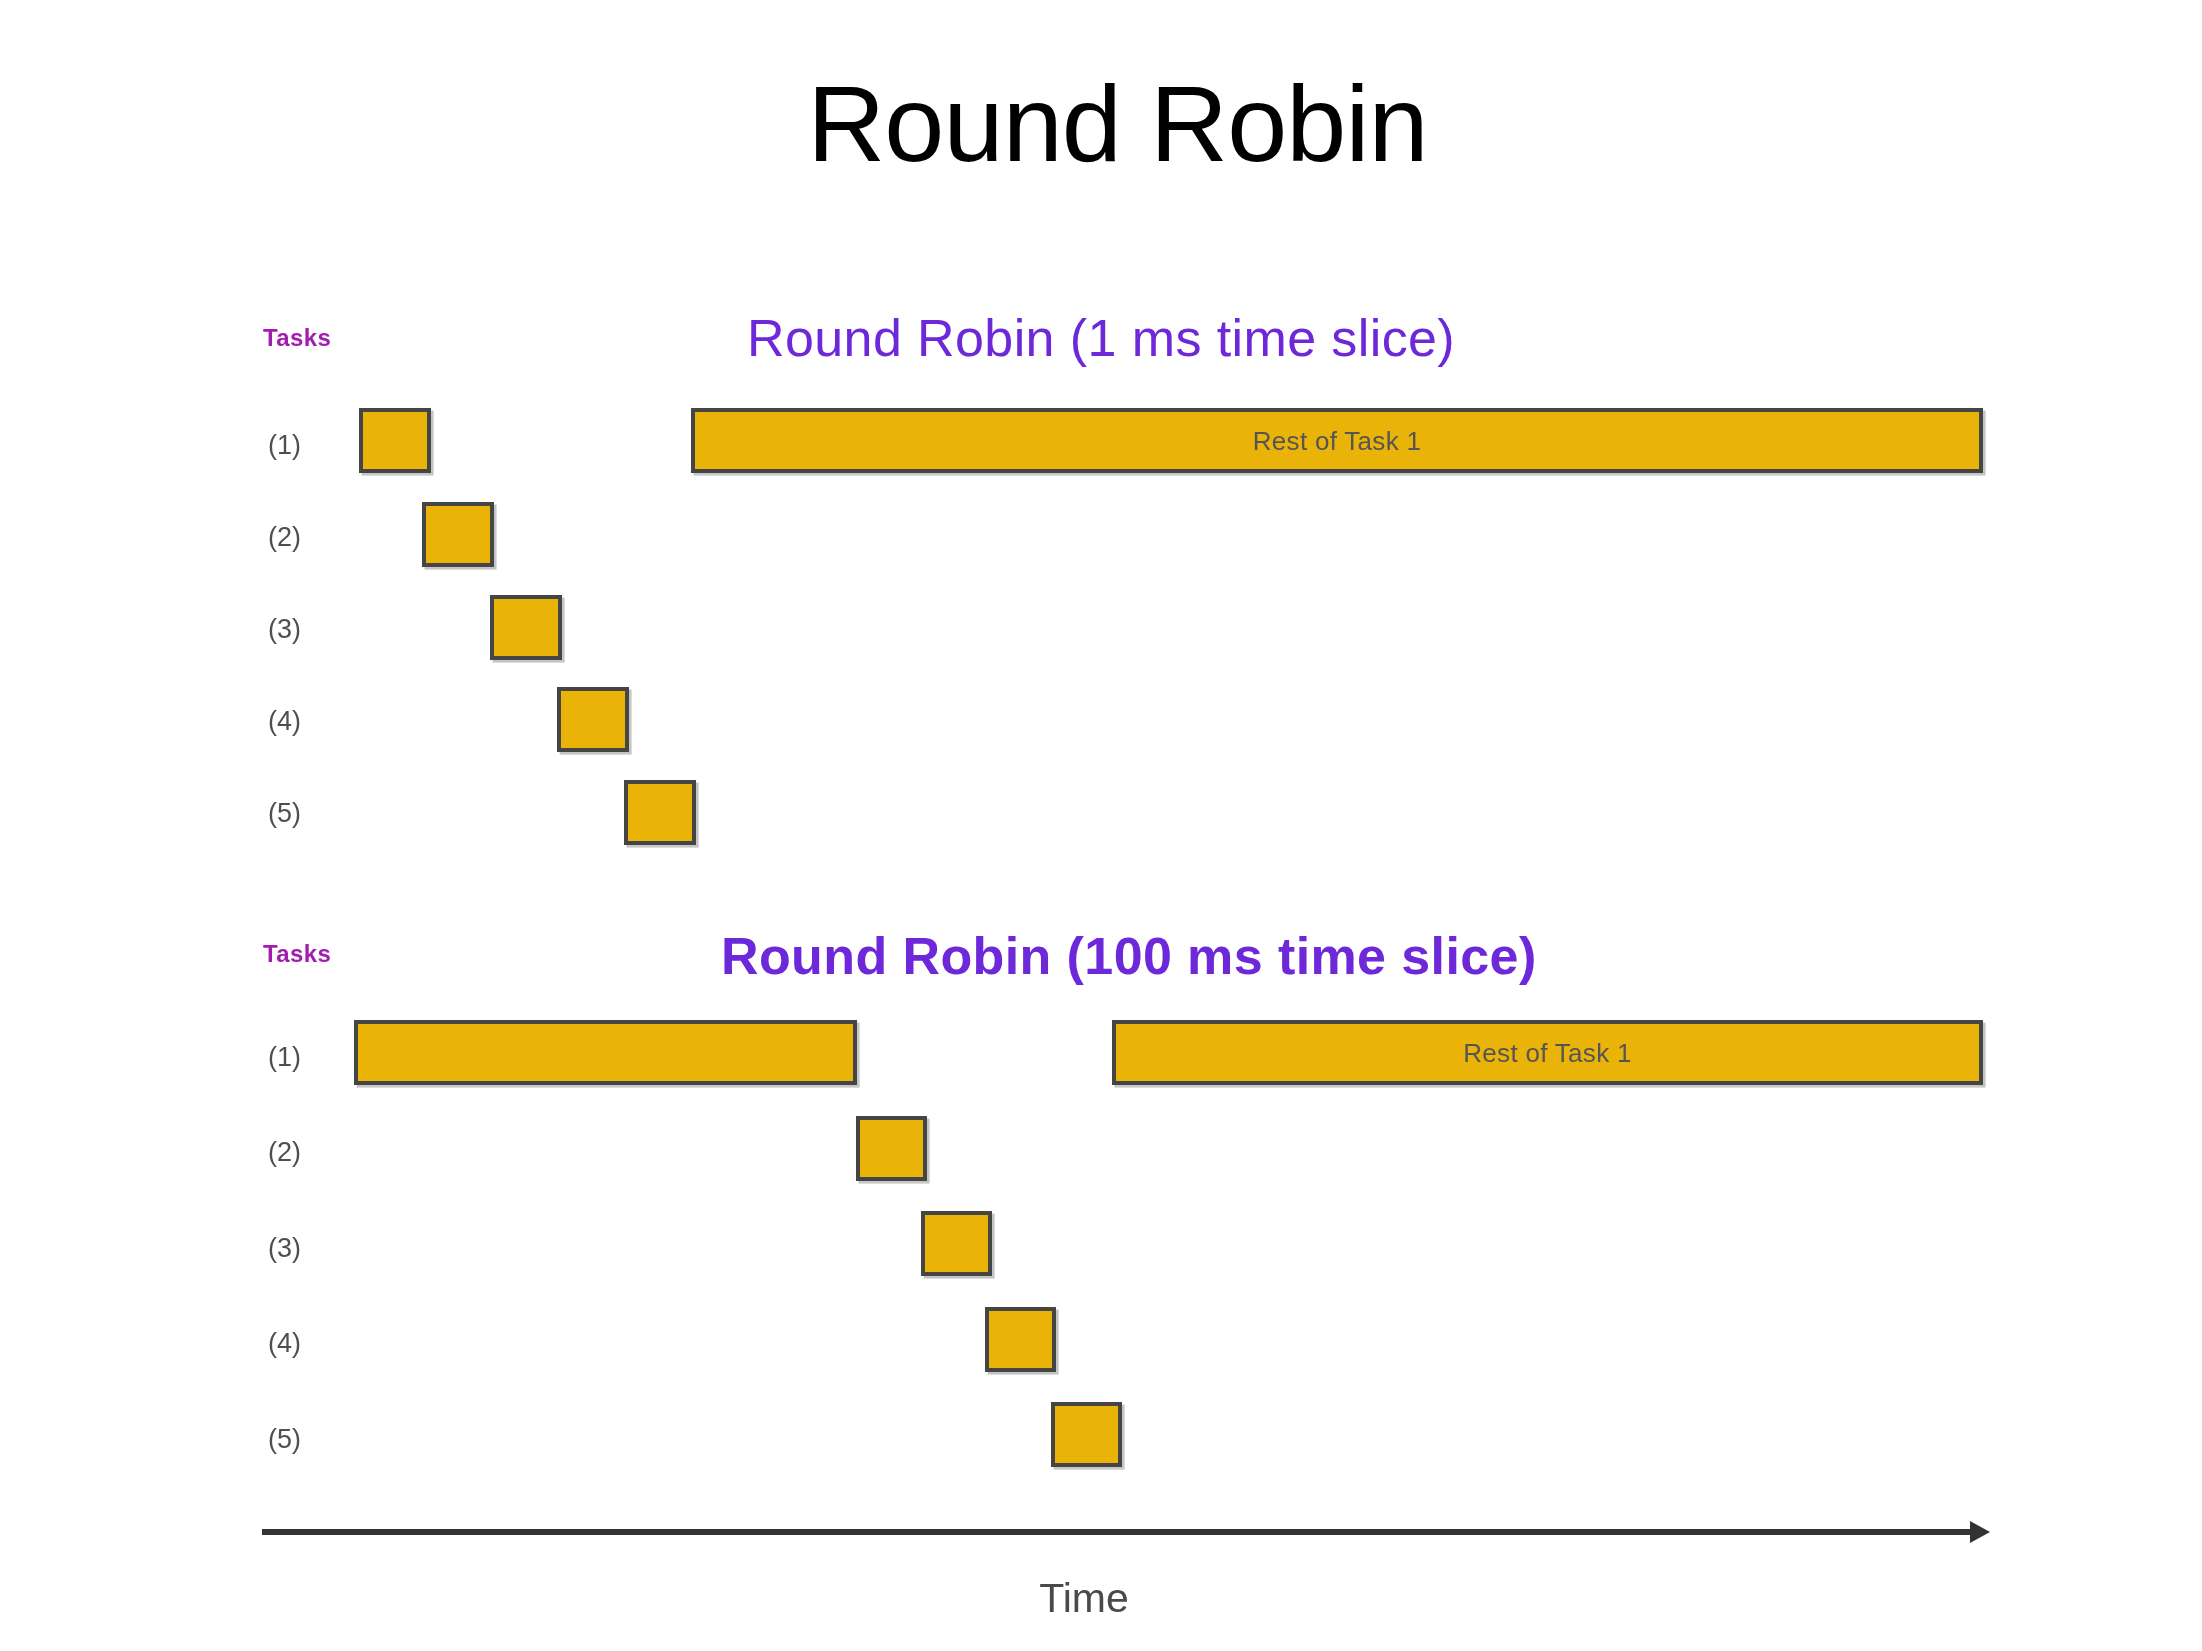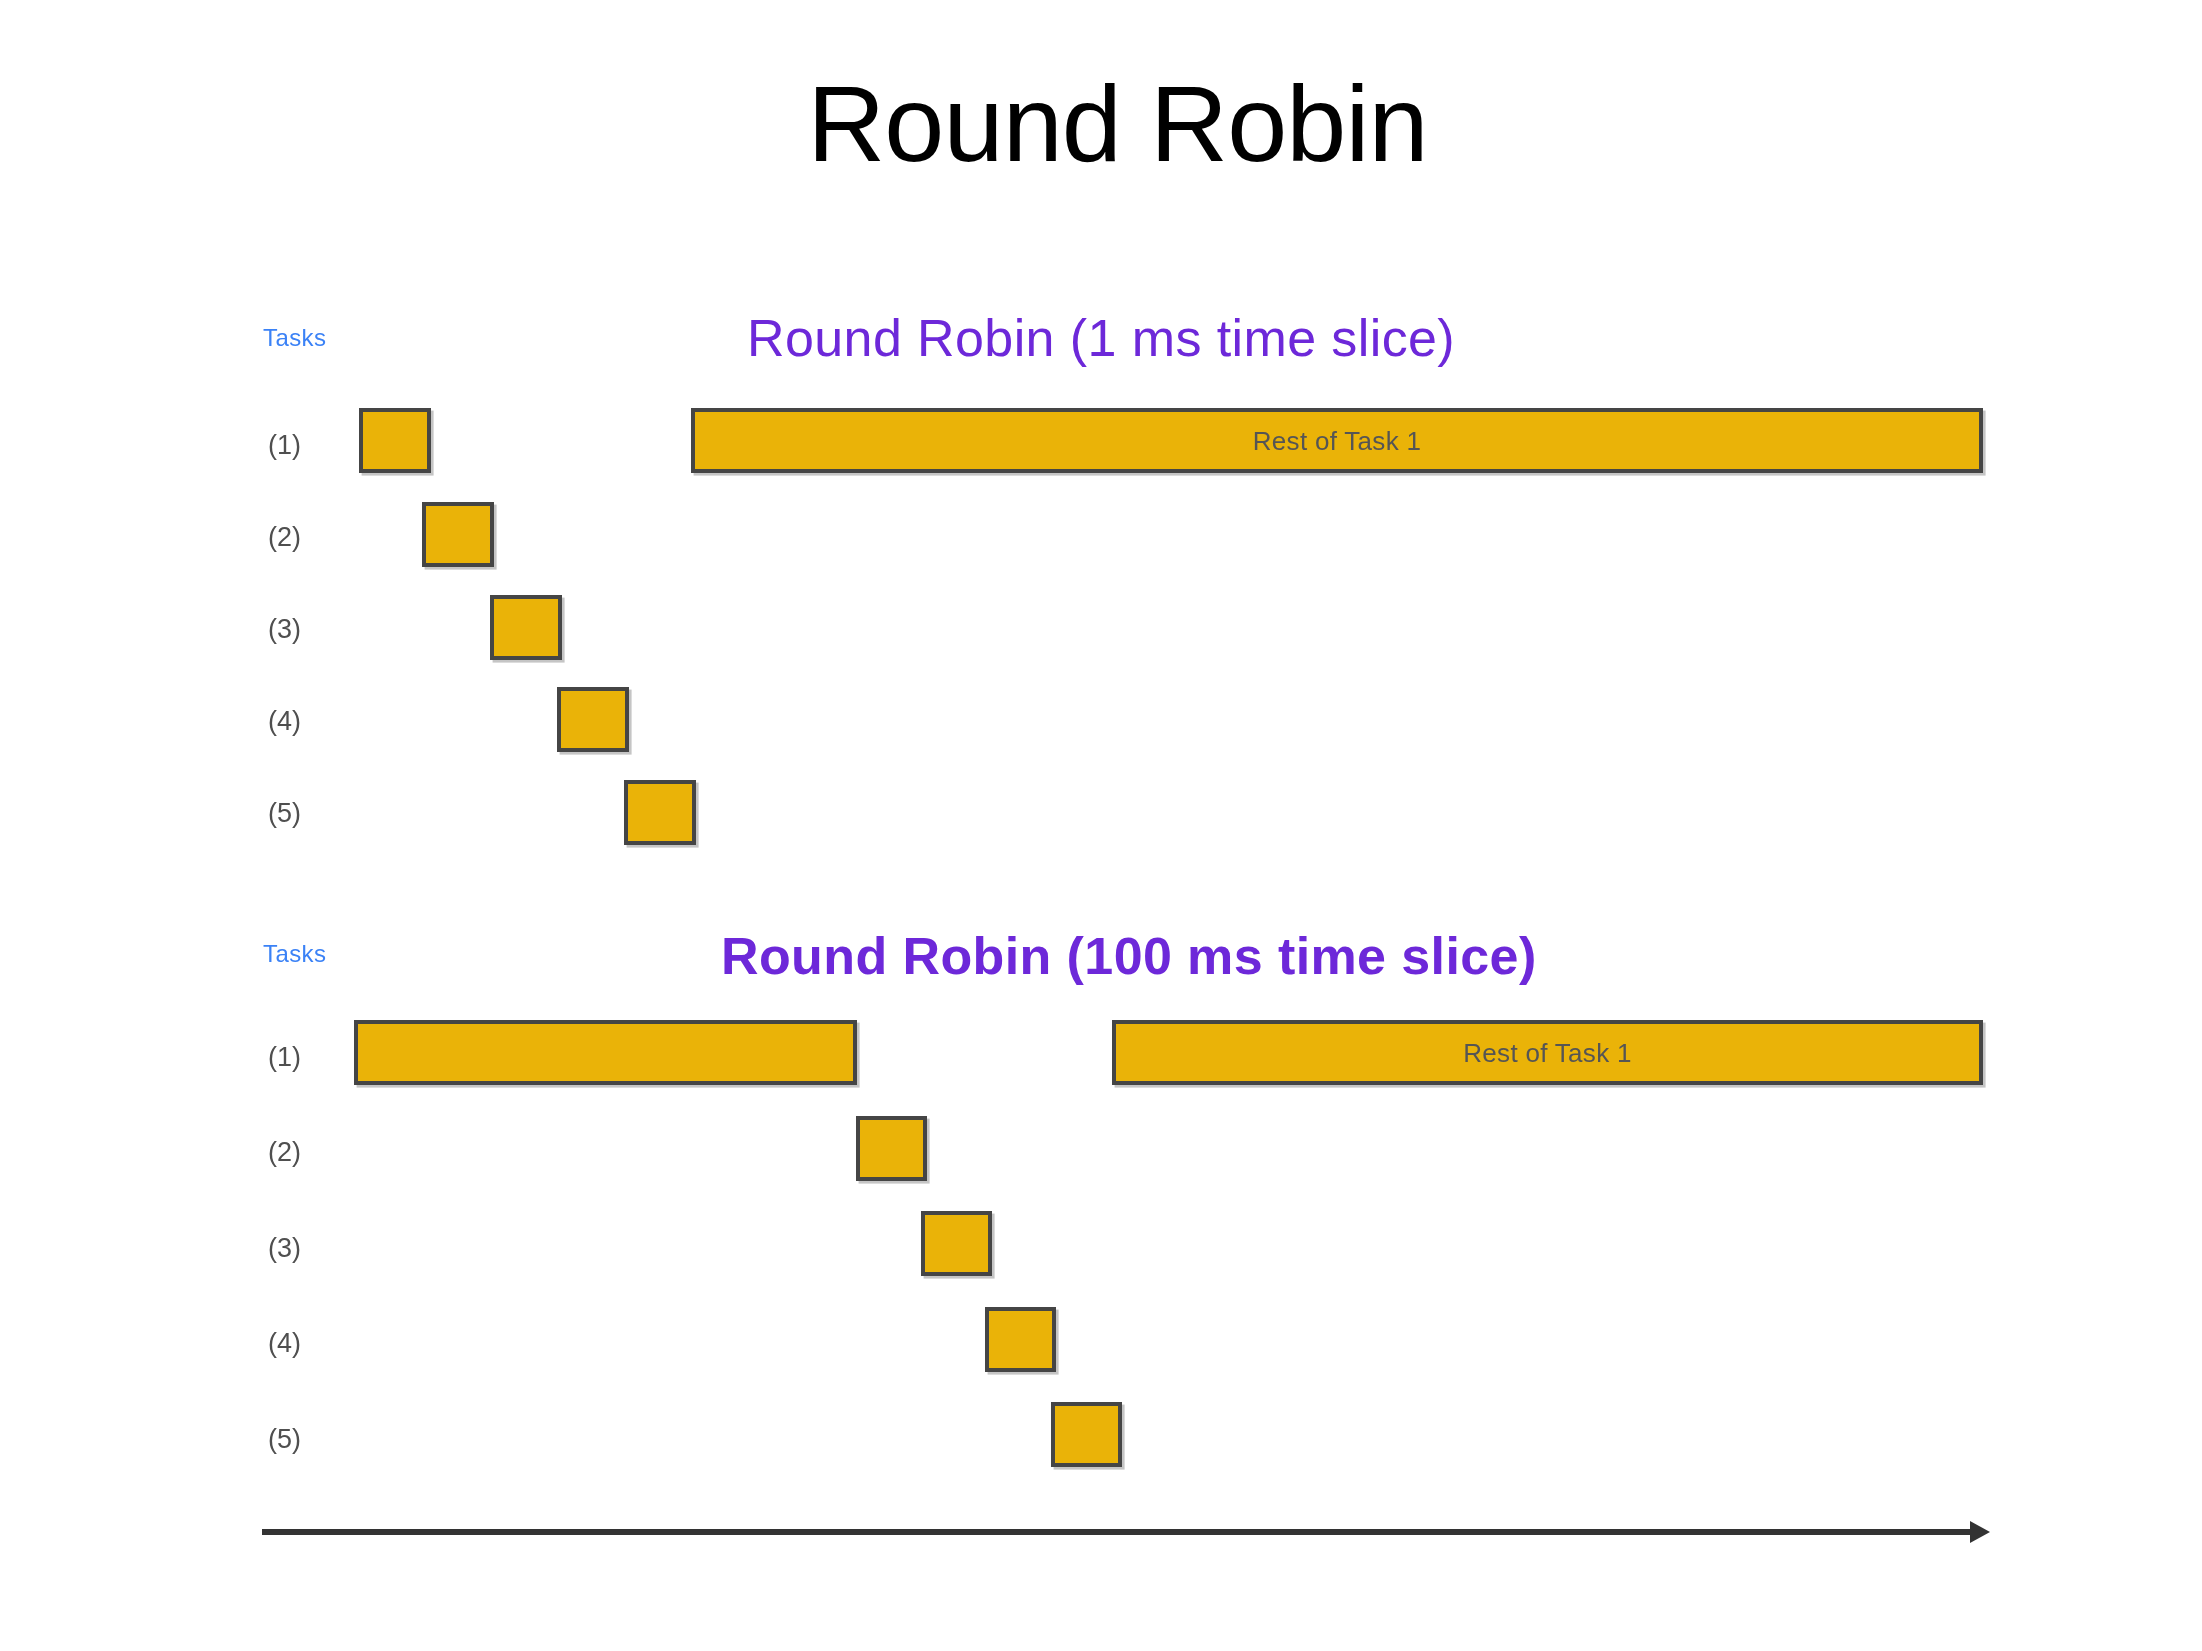--- a/index.html
+++ b/index.html
@@ -31,22 +31,22 @@
     position:absolute;
     font-size:52px;
     color:#6d28d9;
     font-weight:400;
     white-space:nowrap;
     letter-spacing:0.4px;
   }
   .axis-label-tasks{
     position:absolute;
     font-size:24px;
-    color:#3b82f6;
-    font-weight:400;
+    color:#a21caf;
+    font-weight:700;
     white-space:nowrap;
     letter-spacing:0.4px;
   }
   .row-label{
     position:absolute;
     font-size:27px;
     color:#4f4f4f;
     font-weight:400;
     white-space:nowrap;
     text-align:right;
@@ -140,15 +140,16 @@
     <div class="blk" style="left:985px;top:1307px;width:71px;height:65px;"></div>
     <div class="blk" style="left:1051px;top:1402px;width:71px;height:65px;"></div>
 
     <div class="blk" style="left:1112px;top:1020px;width:871px;height:65px;">
       <div class="blk-label" style="top:13.8px;">Rest of Task 1</div>
     </div>
   </div>
 
   <div class="time-axis" style="left:262px;top:1529px;width:1716px;"></div>
   <div class="time-arrow" style="left:1970px;top:1521px;"></div>
+  <div class="time-caption" style="left:912px;top:1575px;width:344px;">Time</div>
 
 </div>
 
 
 </body></html>

